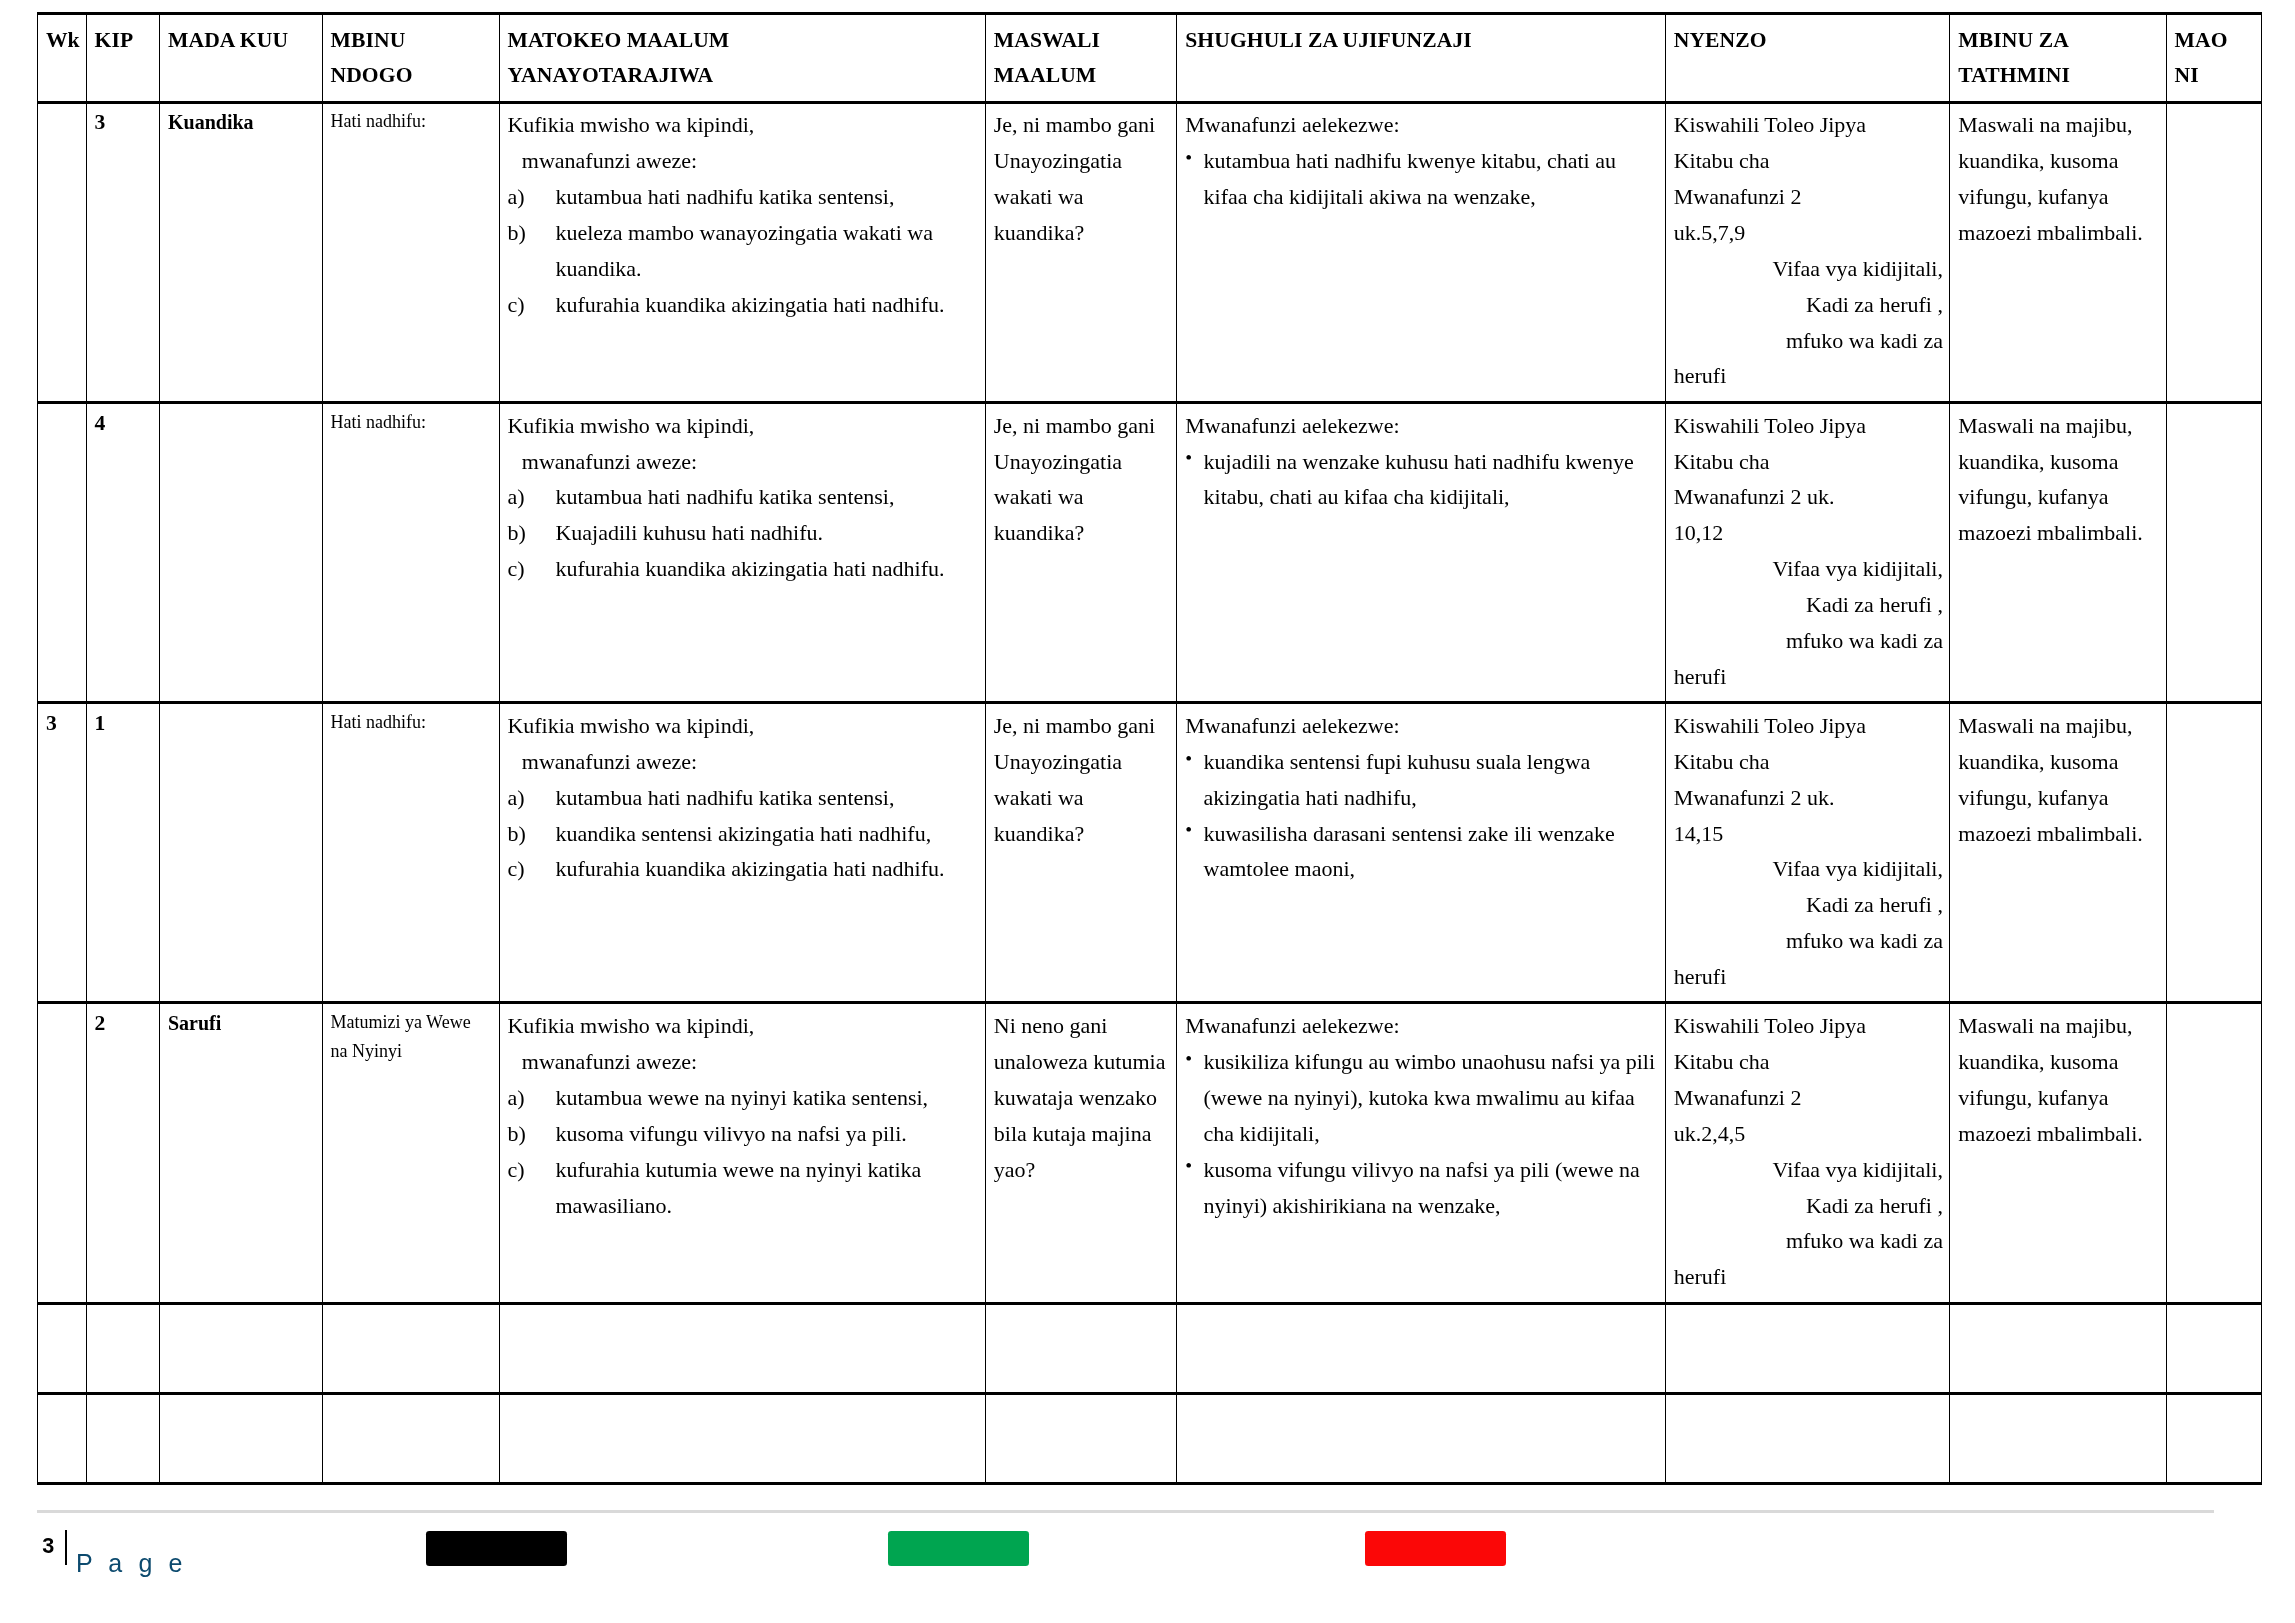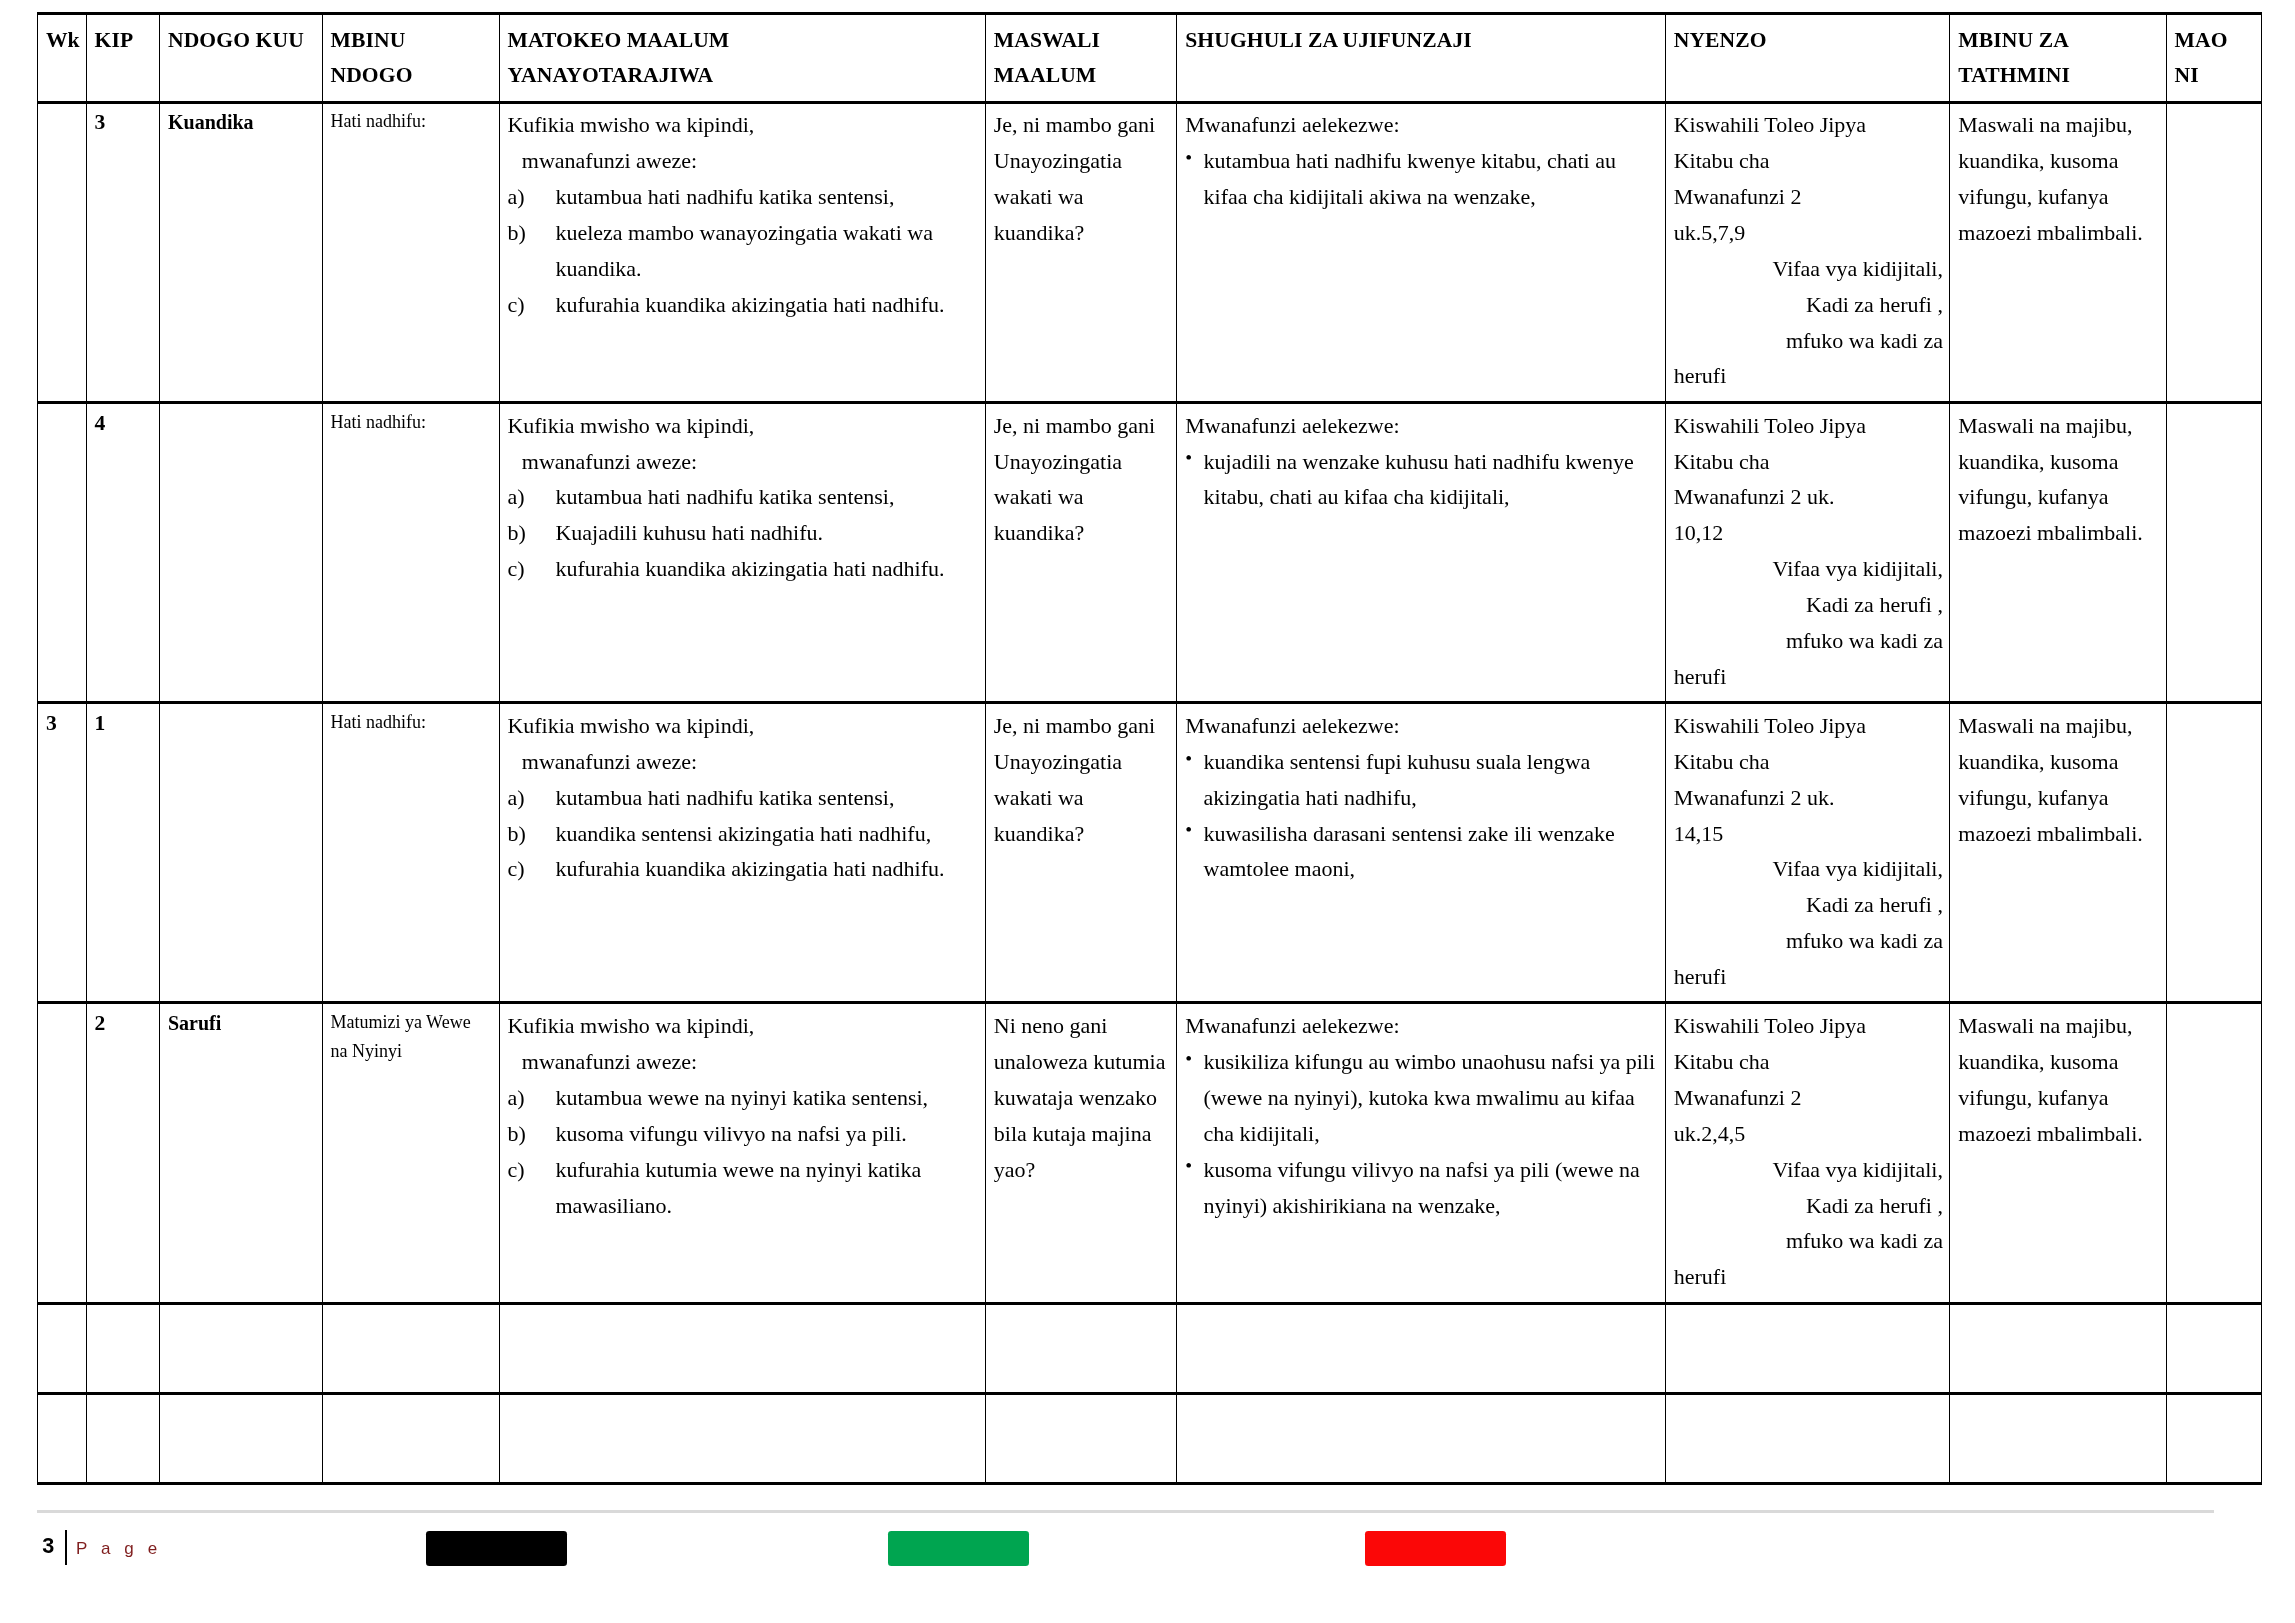--- a/index.html
+++ b/index.html
@@ -167,24 +167,24 @@
     position: absolute;
     left: 27.5px;
     top: 0px;
     width: 2px;
     height: 35px;
     background: #000;
   }
   .pageword {
     position: absolute;
     left: 39px;
-    top: 9px;
+    top: 19px;
     font-family: "Liberation Sans", "DejaVu Sans", sans-serif;
-    font-size: 17px;
-    color: #7f1d1d;
+    font-size: 25px;
+    color: #0c4a6e;
     letter-spacing: 4.6px;
   }
   .swatch {
     position: absolute;
     top: 1.3px;
     width: 141px;
     height: 35px;
     border-radius: 3.3px;
   }
   .sw-black { left: 389px;  background: #000000; }
@@ -207,21 +207,21 @@
         <col class="c-shug">
         <col class="c-nyen">
       <col class="c-mbinu">
         <col class="c-maoni">
     </colgroup>
 
     <thead>
       <tr class="head-row">
         <th><span>Wk</span></th>
         <th><span>KIP</span></th>
-        <th><span>NDOGO KUU</span></th>
+        <th><span>MADA KUU</span></th>
         <th>
           <span>MBINU</span><br>
           <span>NDOGO</span>
         </th>
         <th>
           <span>MATOKEO MAALUM</span><br>
           <span>YANAYOTARAJIWA</span>
         </th>
         <th>
           <span>MASWALI</span><br>

